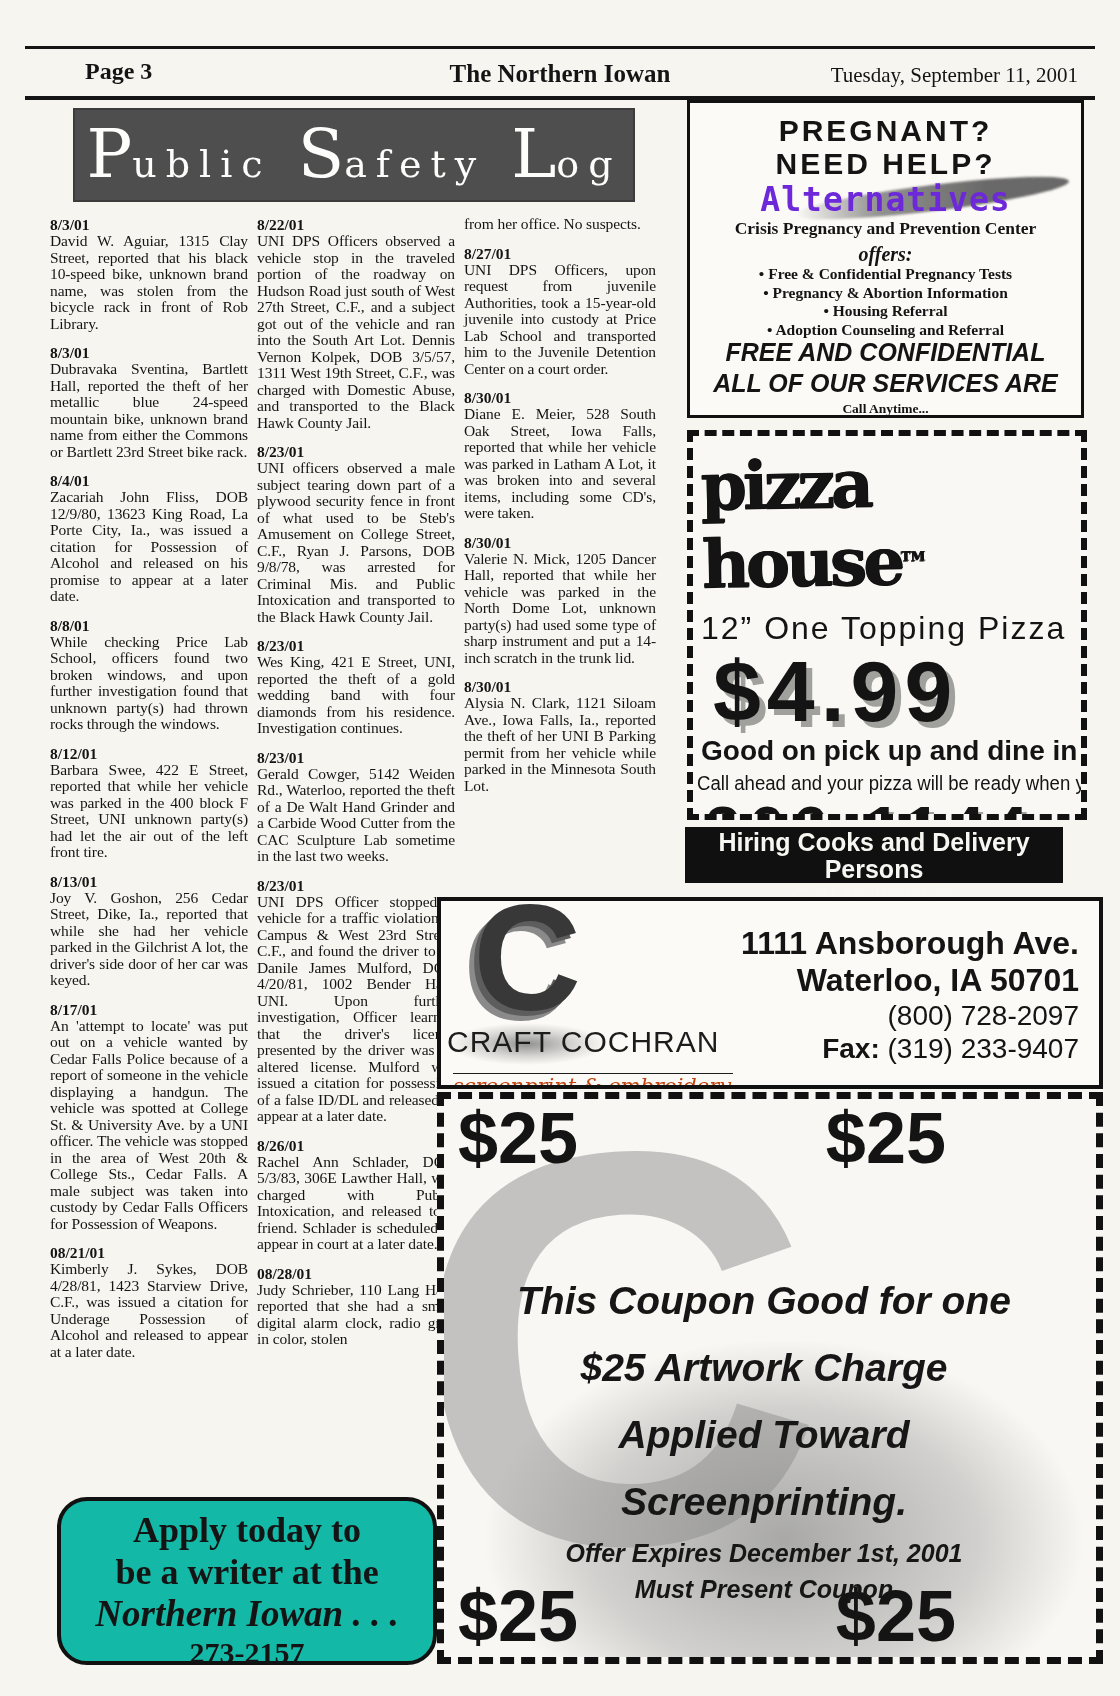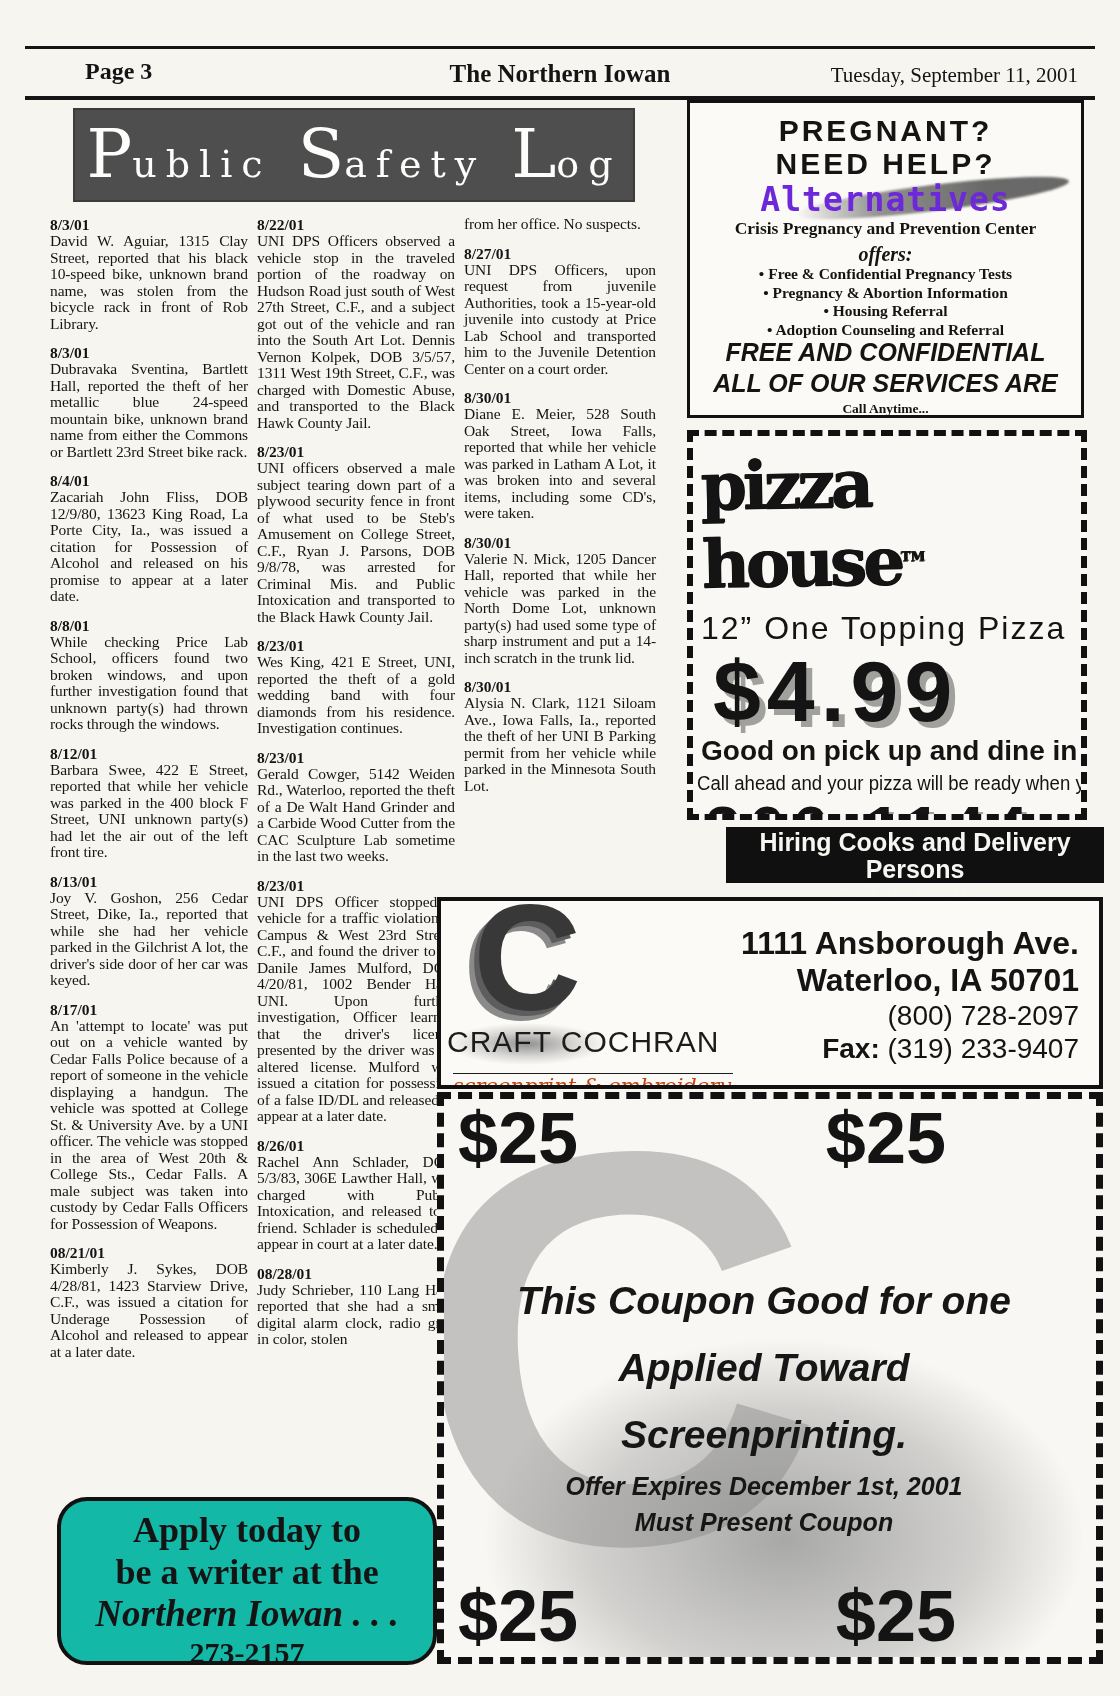--- a/index.html
+++ b/index.html
@@ -84,21 +84,21 @@
   .pz-line2{font-family:"Liberation Sans",sans-serif;font-size:20px;margin:5px 0 0 4px;transform:scaleX(.93);transform-origin:left;white-space:nowrap;}
   .pz-phone{
     font-family:"Liberation Sans",sans-serif;font-weight:900;font-size:64px;line-height:66px;
     letter-spacing:8px;margin:2px 0 0 12px;text-shadow:5px 5px 0 #a0a09c;
   }
 
   
   .hiring{
     position:absolute;left:685px;top:827px;width:378px;height:56px;background:#101010;
     color:#f6f6f2;font-family:"Liberation Sans",sans-serif;font-weight:bold;
-    text-align:center;font-size:25px;line-height:27px;padding-top:2px;box-sizing:border-box;margin-left:41px;
+    text-align:center;font-size:25px;line-height:27px;padding-top:2px;box-sizing:border-box;
   }
 
   
   .ad-craft{
     position:absolute;left:437px;top:897px;width:666px;height:192px;
     border:4px solid #111;background:#fbfaf6;box-sizing:border-box;overflow:hidden;
   }
   .craft-c{
     position:absolute;left:32px;top:-18px;
     font-family:"Liberation Sans",sans-serif;font-weight:bold;font-size:150px;line-height:150px;
@@ -347,20 +347,21 @@
 
 <div class="coupon">
   <div class="cp-wmc">C</div>
   <div class="cp-blob"></div>
   <div class="cp-corner cp-tl">$25</div>
   <div class="cp-corner cp-tr">$25</div>
   <div class="cp-corner cp-bl">$25</div>
   <div class="cp-corner cp-br">$25</div>
   <div class="cp-center">
     <div class="cp-big">This Coupon Good for one</div>
+    <div class="cp-big">$25 Artwork Charge</div>
     <div class="cp-big">Applied Toward</div>
     <div class="cp-big">Screenprinting.</div>
     <div class="cp-small">Offer Expires December 1st, 2001</div>
     <div class="cp-small">Must Present  Coupon</div>
   </div>
 </div>
 
 <div class="writer">
   <div class="wr-l1">Apply today to</div>
   <div class="wr-l2">be a writer at the</div>

